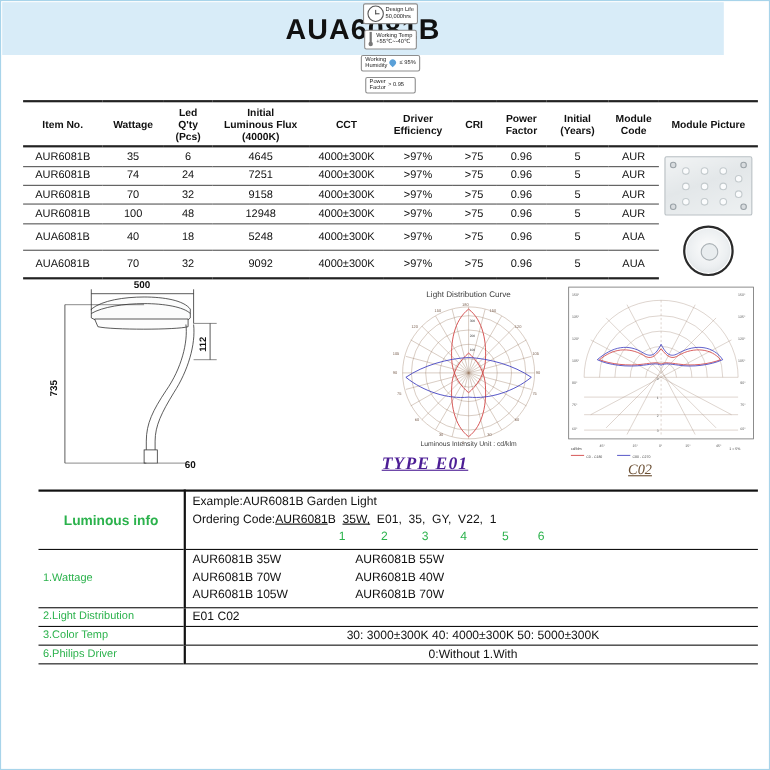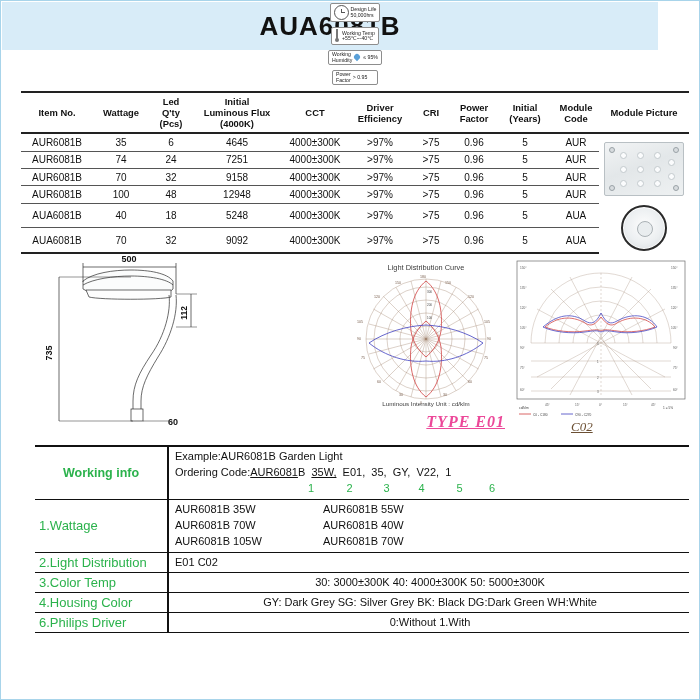--- a/index.html
+++ b/index.html
@@ -110,22 +110,22 @@
   .ldc{position:absolute;left:326px;top:14px;width:158px;height:170px;}
   .ldc-title{
     position:absolute;left:0;top:0;width:158px;text-align:center;
     font-size:7.4px;color:#3a3a3a;
   }
   .ldc-unit{
     position:absolute;left:0;bottom:26px;width:158px;text-align:center;
     font-size:6.2px;color:#3a3a3a;
   }
   .ldc-type{
-    position:absolute;left:0;bottom:2px;width:158px;text-align:right;
-    font-size:16px;font-style:italic;font-weight:bold;color:#ec4899;
+    position:absolute;left:0;bottom:2px;width:158px;text-align:left;
+    font-size:16px;font-style:italic;font-weight:bold;color:#4c1d95;
     font-family:"Liberation Serif","DejaVu Serif",serif;
     text-decoration:underline;letter-spacing:1px;
   }
   .c02{position:absolute;left:492px;top:8px;width:176px;height:180px;}
   .c02-label{
     position:absolute;left:58px;bottom:2px;
     font-size:13px;font-style:italic;color:#6b4f33;
     font-family:"Liberation Serif","DejaVu Serif",serif;
     text-decoration:underline;
   }
@@ -134,21 +134,21 @@
     position:absolute;left:34px;top:444px;width:654px;
     border-collapse:collapse;font-size:11px;table-layout:fixed;
   }
   .ord td{
     border-bottom:1.6px solid #111;
     padding:2px 4px;vertical-align:middle;color:#111;margin-left:25px;
   }
   .ord tr:first-child td{border-top:2px solid #111;}
   .ord .lbl{
     width:124px;color:#2bb24c;border-right:2px solid #111;
-    font-size:13px;
+    font-size:10px;
   }
   .ord .lbl.ctr{text-align:center;font-weight:bold;font-size:12.5px;}
   .ord .val{padding-left:6px;}
   .ord .val.c{text-align:center;}
   .ordline{line-height:1.45;white-space:nowrap;}
   .u{text-decoration:underline;}
   .numrow{color:#2bb24c;}
   .numrow span{display:inline-block;text-align:center;}
   .wcol{display:inline-block;width:148px;}
   svg{overflow:visible;}
@@ -526,21 +526,21 @@
         <text x="62" y="159" font-size="3.2" fill="#444" font-family="Liberation Sans, sans-serif">C90 - C270</text>
         <text x="150" y="152" font-size="3.2" fill="#444" font-family="Liberation Sans, sans-serif">1 = 5%</text>
       </svg>
       <div class="c02-label">C02</div>
     </div>
   </div>
 
   <table class="ord">
     <tbody>
         <tr>
-      <td class="lbl ctr">Working info</td>
+      <td class="lbl ctr">Luminous info</td>
       <td class="val">
         <div class="ordline">Example:AUR6081B  Garden Light</div>
         <div class="ordline"><span>Ordering Code:</span><span class="u">AUR6081</span><span>B</span>&nbsp;&nbsp;<span class="u">35W,</span>&nbsp;&nbsp;<span>E01,</span>&nbsp;&nbsp;<span>35,</span>&nbsp;&nbsp;<span>GY,</span>&nbsp;&nbsp;<span>V22,</span>&nbsp;&nbsp;<span>1</span></div>
         <div class="ordline numrow"><span style="width:118px"></span><span style="width:36px">1</span><span style="width:41px">2</span><span style="width:33px">3</span><span style="width:37px">4</span><span style="width:39px">5</span><span style="width:26px">6</span></div>
       </td>
     </tr>
 
     <tr>
       <td class="lbl">1.Wattage</td>
       <td class="val">
@@ -553,24 +553,20 @@
     <tr>
       <td class="lbl">2.Light Distribution</td>
       <td class="val">E01  C02</td>
     </tr>
 
     <tr>
       <td class="lbl">3.Color Temp</td>
       <td class="val c">30: 3000±300K   40: 4000±300K  50: 5000±300K</td>
     </tr>
 
-    <tr>
-      <td class="lbl">4.Housing Color</td>
-      <td class="val c">GY: Dark Grey    SG: Silver Grey   BK: Black   DG:Dark Green  WH:White</td>
-    </tr>
 
 
     <tr>
       <td class="lbl">6.Philips Driver</td>
       <td class="val c">0:Without   1.With</td>
     </tr>
   </tbody>
     </table>
 
 </div>

